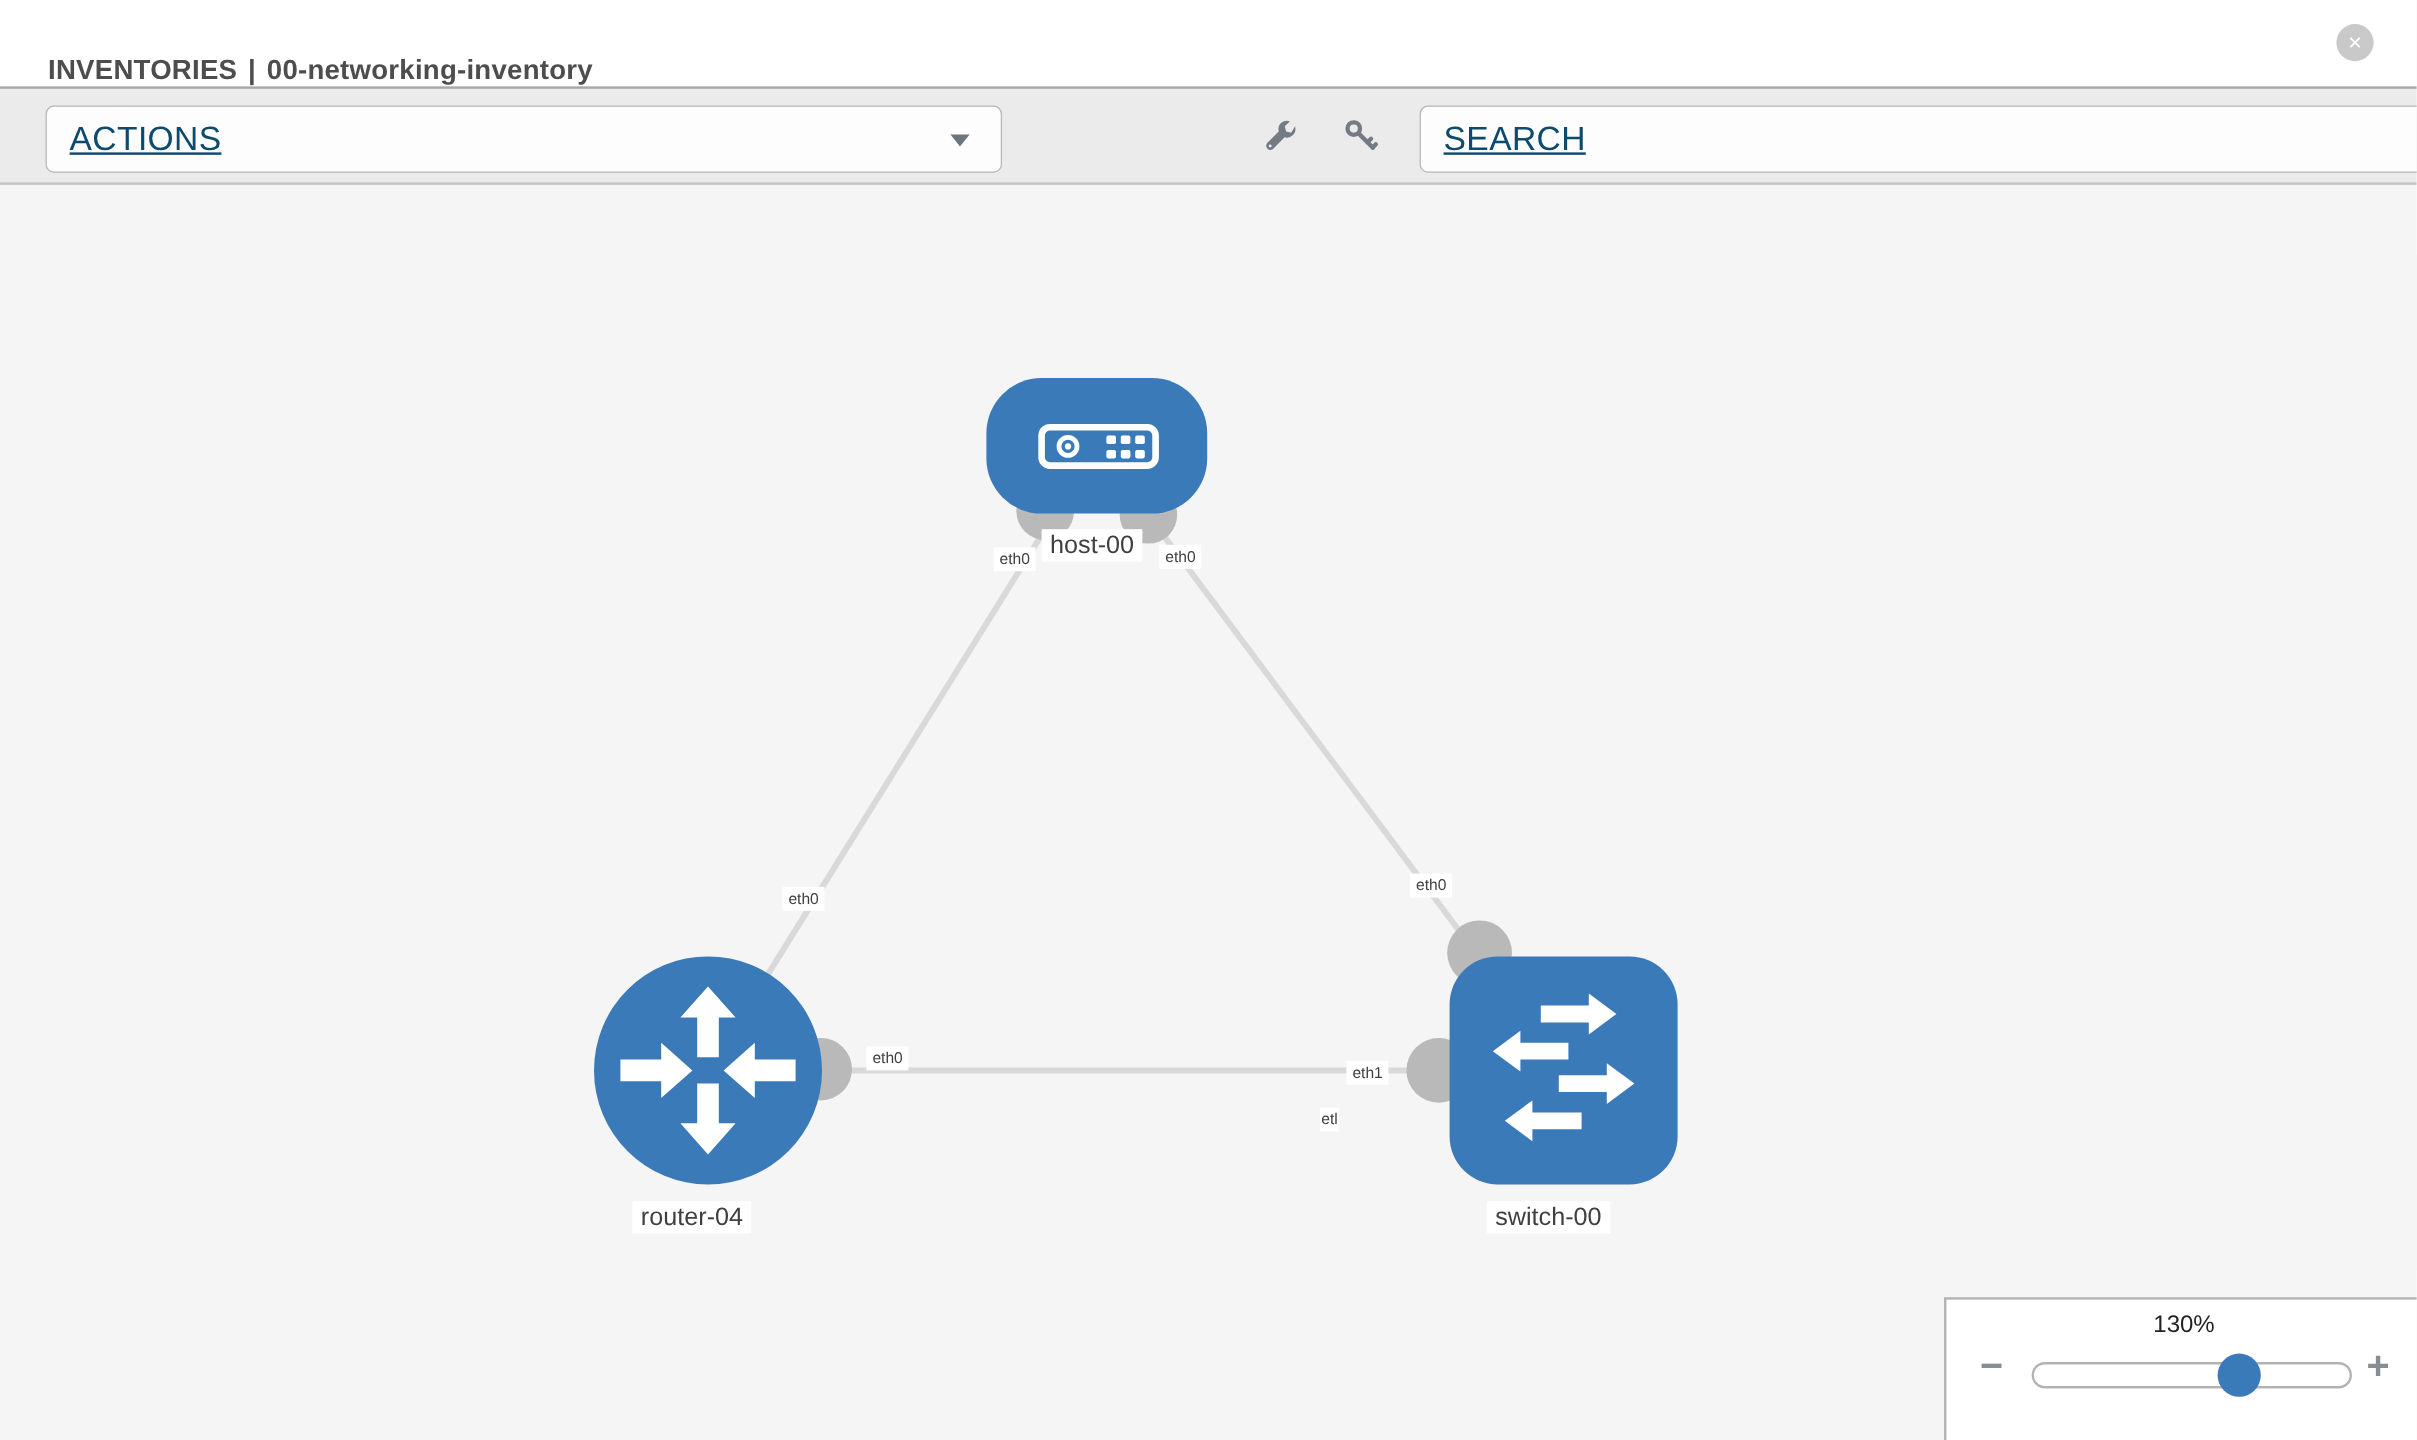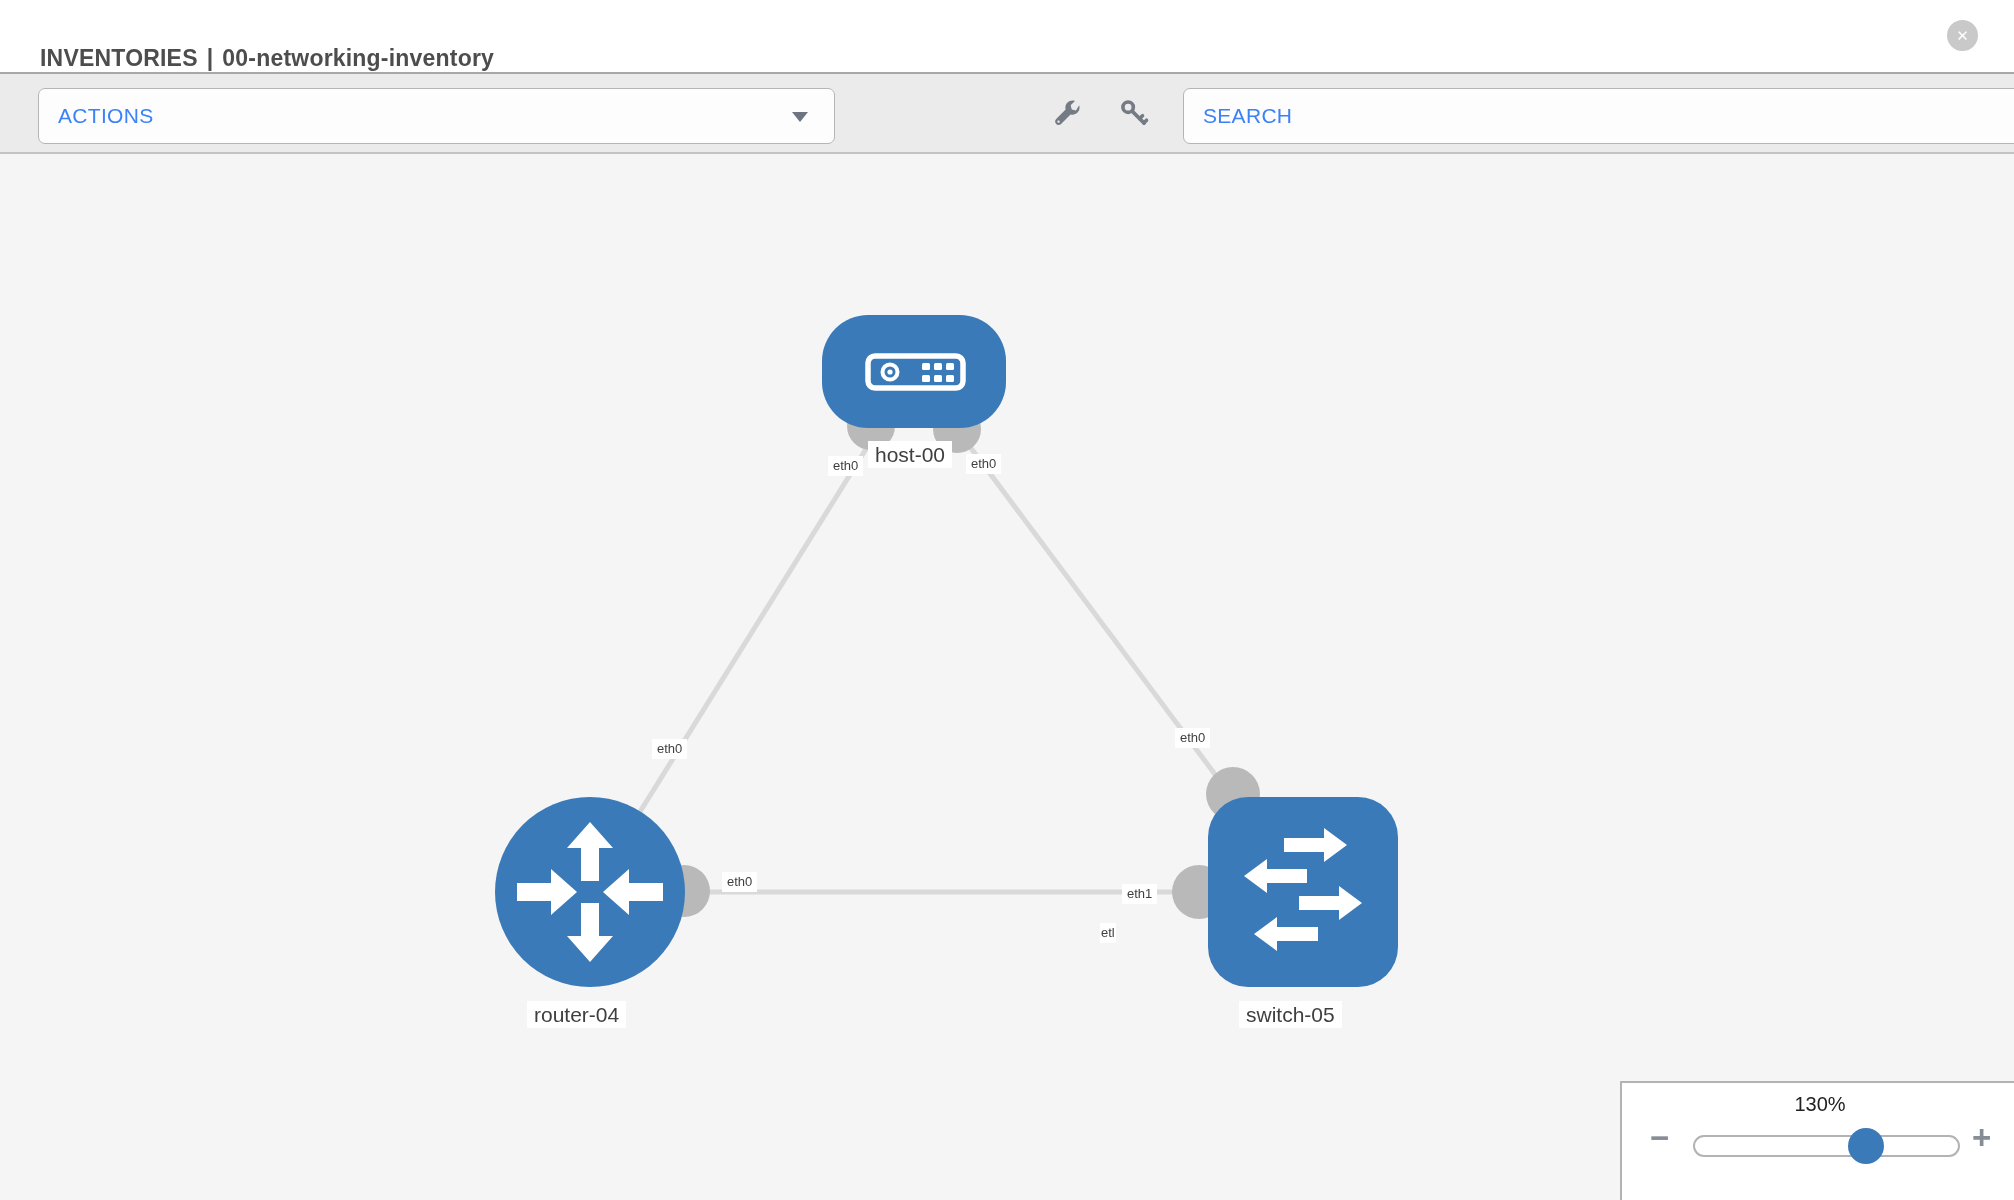--- a/index.html
+++ b/index.html
@@ -22,21 +22,21 @@
   }
   
   .toolbar{
     position:absolute;left:0;top:72px;width:2014px;height:82px;background:#ebebeb;z-index:5;
     border-top:2px solid #a8a8a8;border-bottom:2px solid #c3c3c3;box-sizing:border-box;
   }
   .select{
     position:absolute;top:14px;height:56px;background:#fdfdfd;border:1px solid #b5b5b5;
     border-radius:7px;display:flex;align-items:center;box-sizing:border-box;cursor:pointer;
   }
-  .select .sel-label{margin-left:19px;font-size:21px;color:#3b82f6;letter-spacing:.3px;}
+  .select .sel-label{margin-left:19px;font-size:28px;color:#0c4a6e;letter-spacing:.3px;text-decoration:underline;}
   .caret{
     position:absolute;right:26px;top:23px;width:0;height:0;
     border-left:8px solid transparent;border-right:8px solid transparent;
     border-top:10px solid #6d7580;
   }
   .actions-select{left:38px;width:797px;}
   .search-select{left:1183px;width:883px;}
   .tool-btn{position:absolute;top:16px;width:44px;height:46px;display:flex;align-items:center;justify-content:center;cursor:pointer;background:none;border:none;}
   .tool-btn.wrench{left:1044px;}
   .tool-btn.key{left:1112px;}
@@ -130,21 +130,21 @@
 
   <div class="chip" style="left:828px;top:456px;">eth0</div>
   <div class="chip node-label" style="left:868px;top:441px;">host-00</div>
   <div class="chip" style="left:966px;top:454px;">eth0</div>
   <div class="chip" style="left:652px;top:739px;">eth0</div>
   <div class="chip" style="left:1175px;top:728px;">eth0</div>
   <div class="chip" style="left:722px;top:872px;">eth0</div>
   <div class="chip frag" style="left:1100px;top:923px;">etl</div>
   <div class="chip" style="left:1122px;top:884px;">eth1</div>
   <div class="chip node-label" style="left:527px;top:1001px;">router-04</div>
-  <div class="chip node-label" style="left:1239px;top:1001px;">switch-05</div>
+  <div class="chip node-label" style="left:1239px;top:1001px;">switch-00</div>
 
   <div class="header">
     <div class="title">
       <span>INVENTORIES</span><span>|</span><span>00-networking-inventory</span>
     </div>
     <div class="close-btn">
       <span>✕</span>
     </div>
   </div>
 

